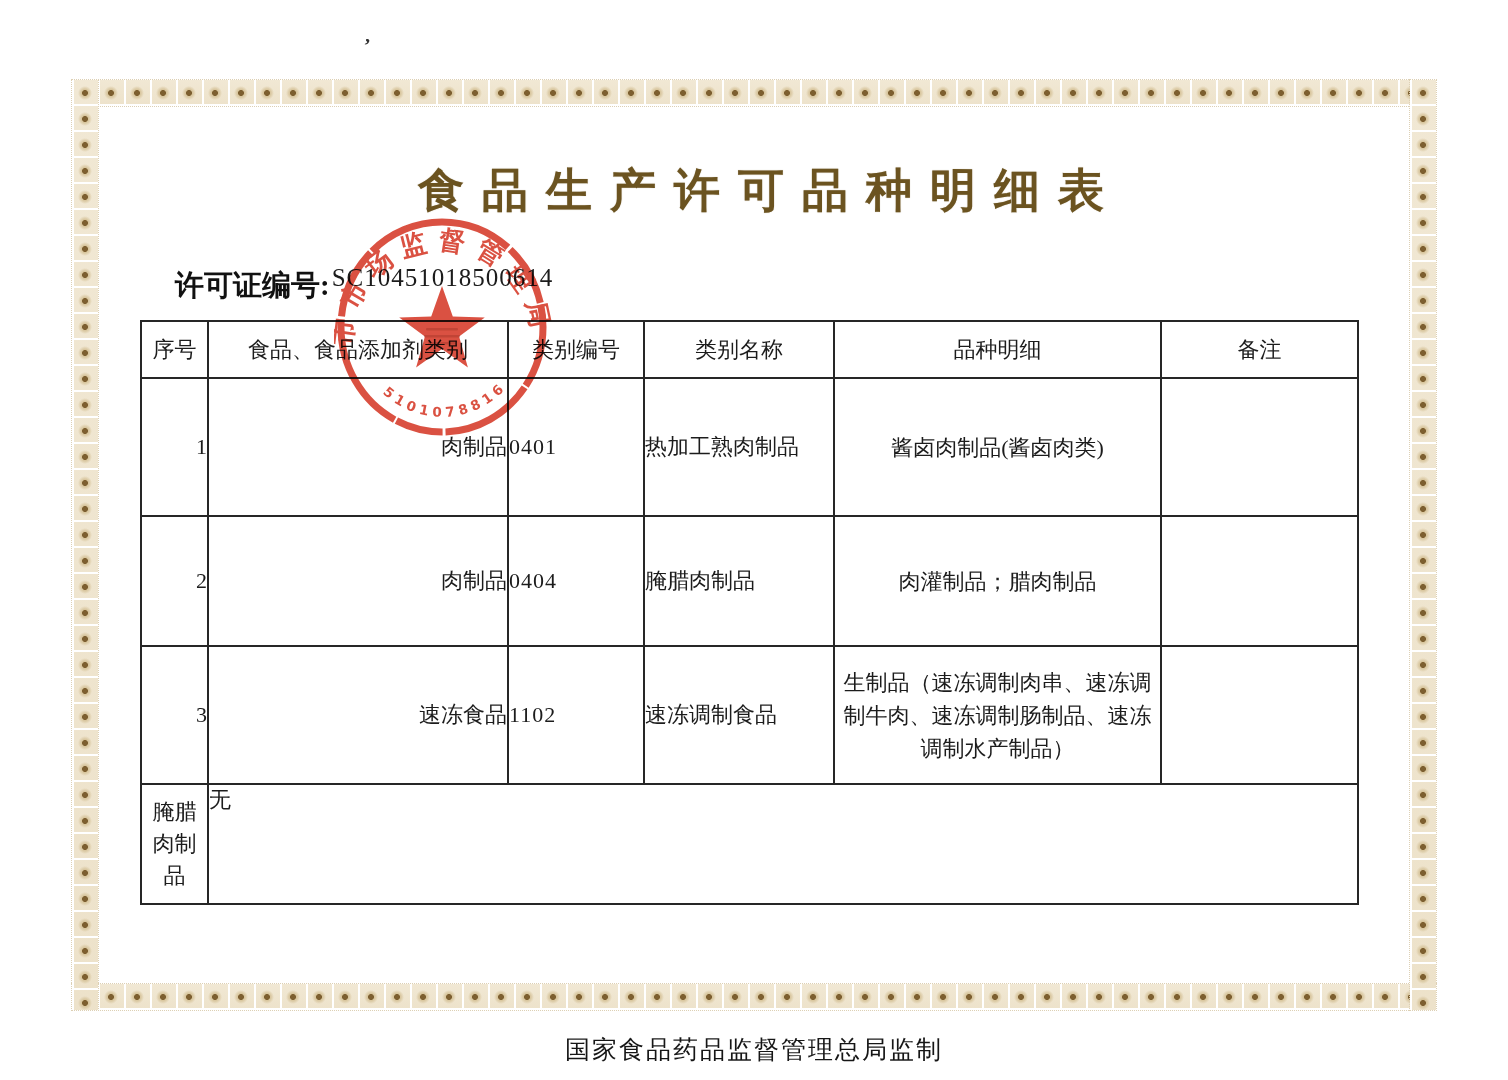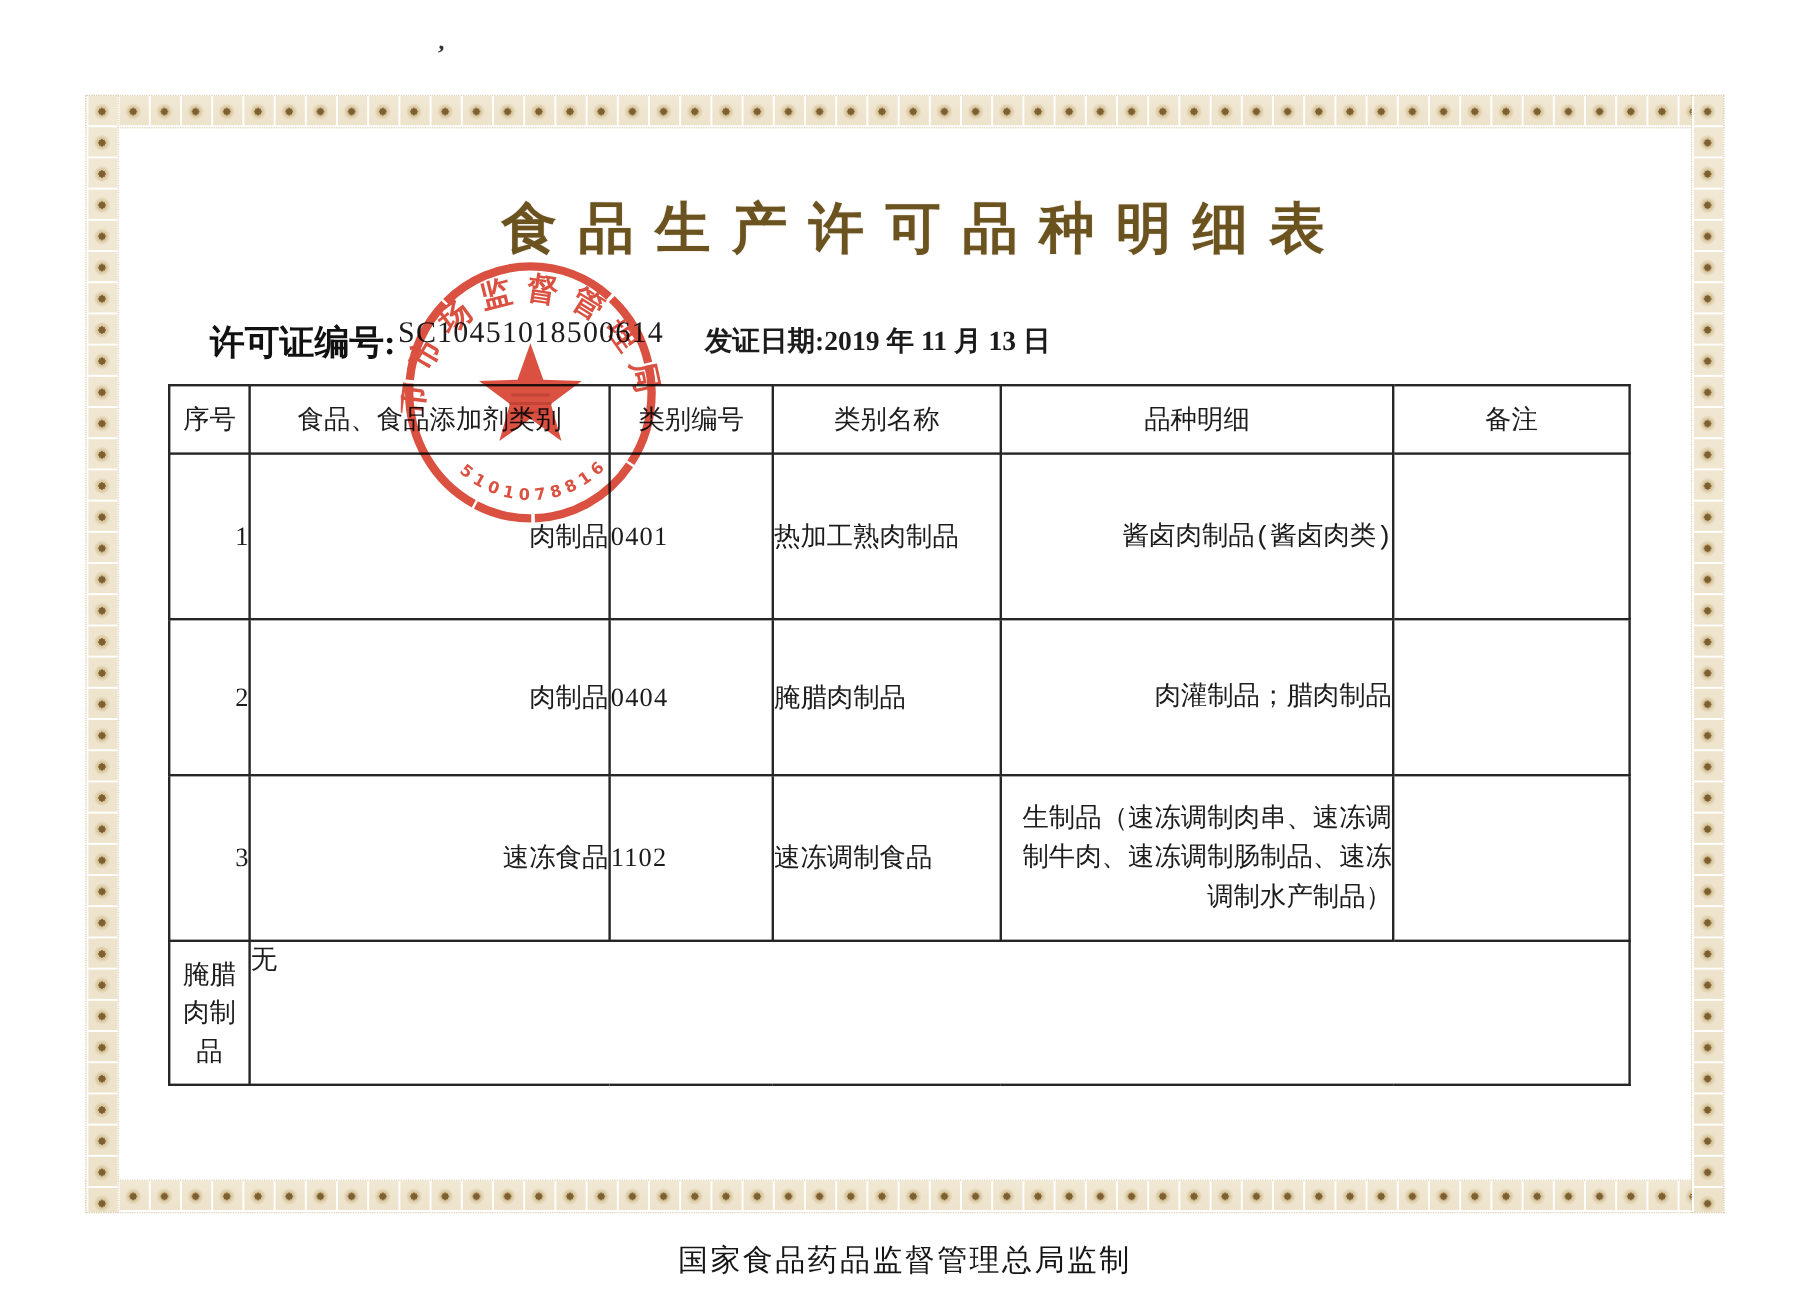--- a/index.html
+++ b/index.html
@@ -64,21 +64,21 @@
   tr.hdr{height:57px;}
   tr.r1{height:138px;}
   tr.r2{height:130px;}
   tr.r3{height:138px;}
   tr.rw{height:120px;}
   th.head{font-size:24px;font-weight:bold;text-align:center;vertical-align:middle;}
   td.no{ text-align:right;vertical-align:middle;padding-right:8px;font-size:22px;}
   td.cat{text-align:right;vertical-align:middle;padding-left:13px;margin-top:39px;}
   td.code{text-align:left;vertical-align:middle;padding-left:19px;letter-spacing:1px;}
   td.cname{text-align:left;vertical-align:middle;padding-left:15px;}
-  td.detail{text-align:right;vertical-align:middle;padding:6px 8px 6px 10px;line-height:1.5;font-family:Liberation Mono, monospace;}
+  td.detail{text-align:center;vertical-align:middle;padding:6px 8px 6px 10px;line-height:1.5;}
   td.remark{}
   td.wh-label{
     font-size:29px;font-weight:bold;text-align:center;vertical-align:middle;
     line-height:1.45;word-break:break-all;padding:2px;
   }
   td.wh-value{text-align:left;vertical-align:top;padding:10px 0 0 18px;font-size:25px;}
 
   
   .stamp{
     position:absolute;left:334px;top:214px;width:218px;height:226px;
@@ -99,21 +99,20 @@
 <div class="band band-left"></div>
 <div class="band band-right"></div>
 
 <div class="stray-mark">,</div>
 
 <div class="doc-title">食品生产许可品种明细表</div>
 
 <div class="license-line">
   <span class="license-label">许可证编号:</span>
   <span class="license-number">SC10451018500614</span>
-  <span class="license-dates issue-date">发证日期:2019 年 11 月 13 日</span>
 </div>
 
 <div class="license-table-wrap">
   <table class="license-table">
     <colgroup>
       <col style="width:67px">
         <col style="width:300px">
         <col style="width:136px">
       <col style="width:190px">
         <col style="width:327px">

